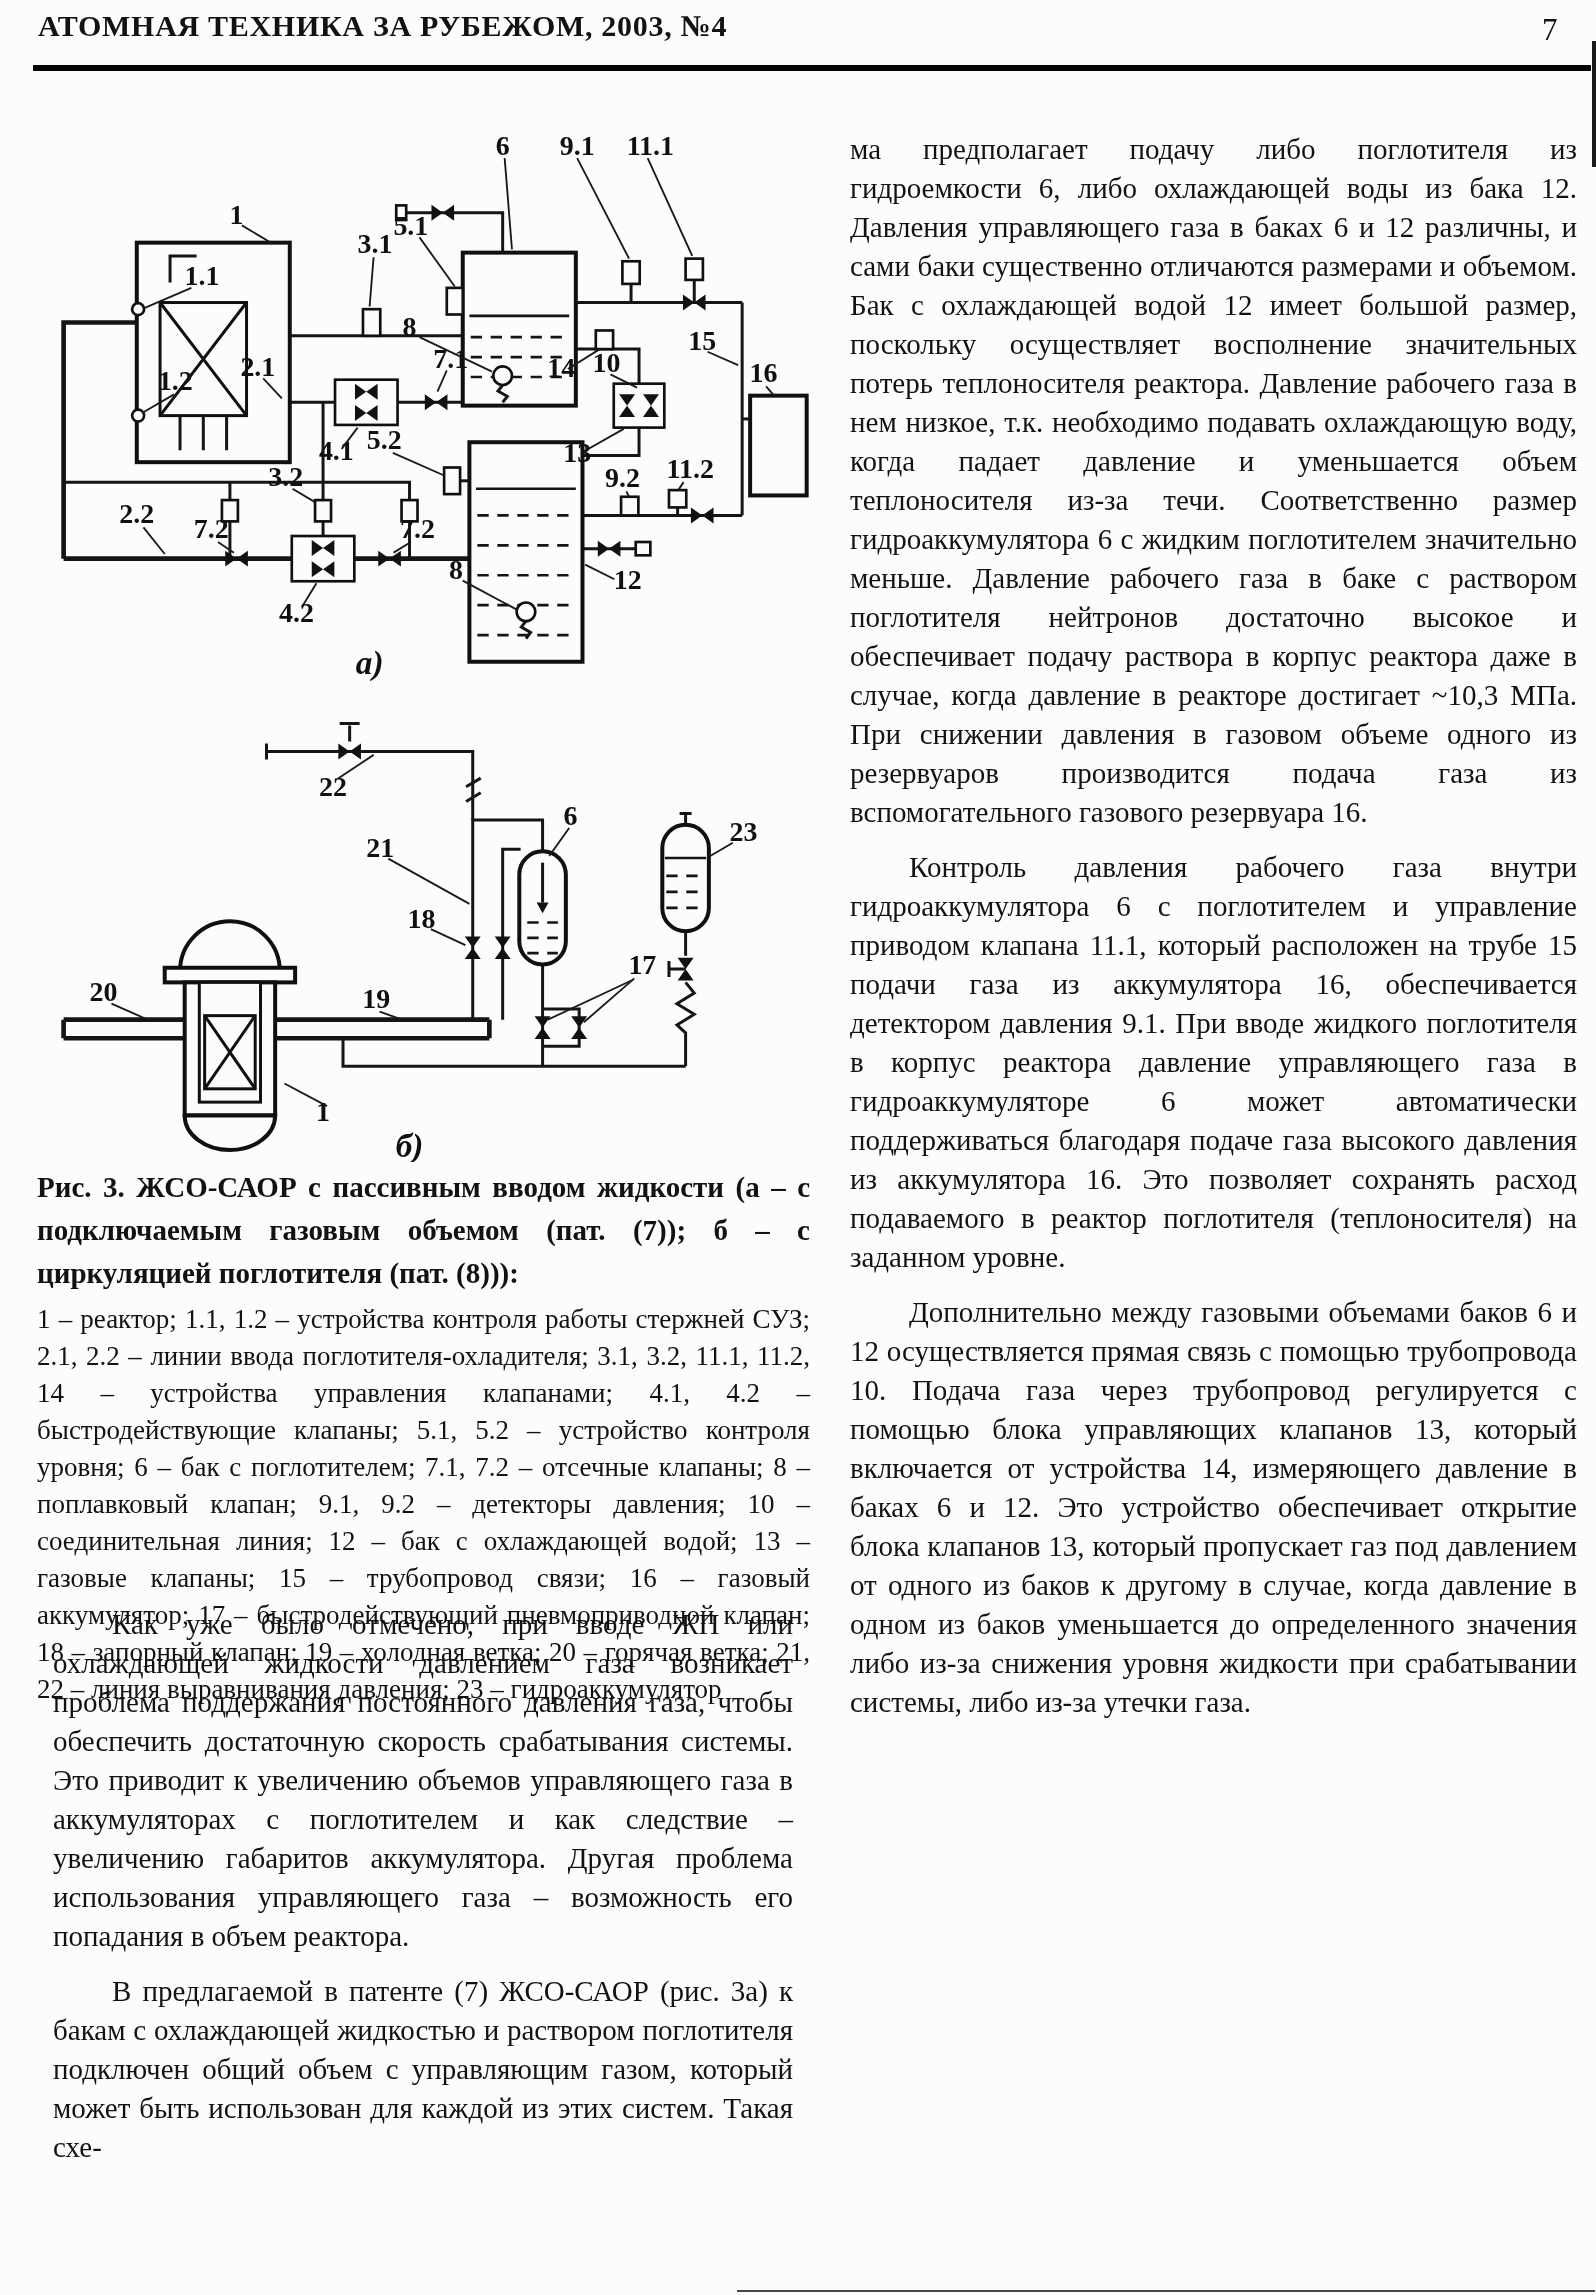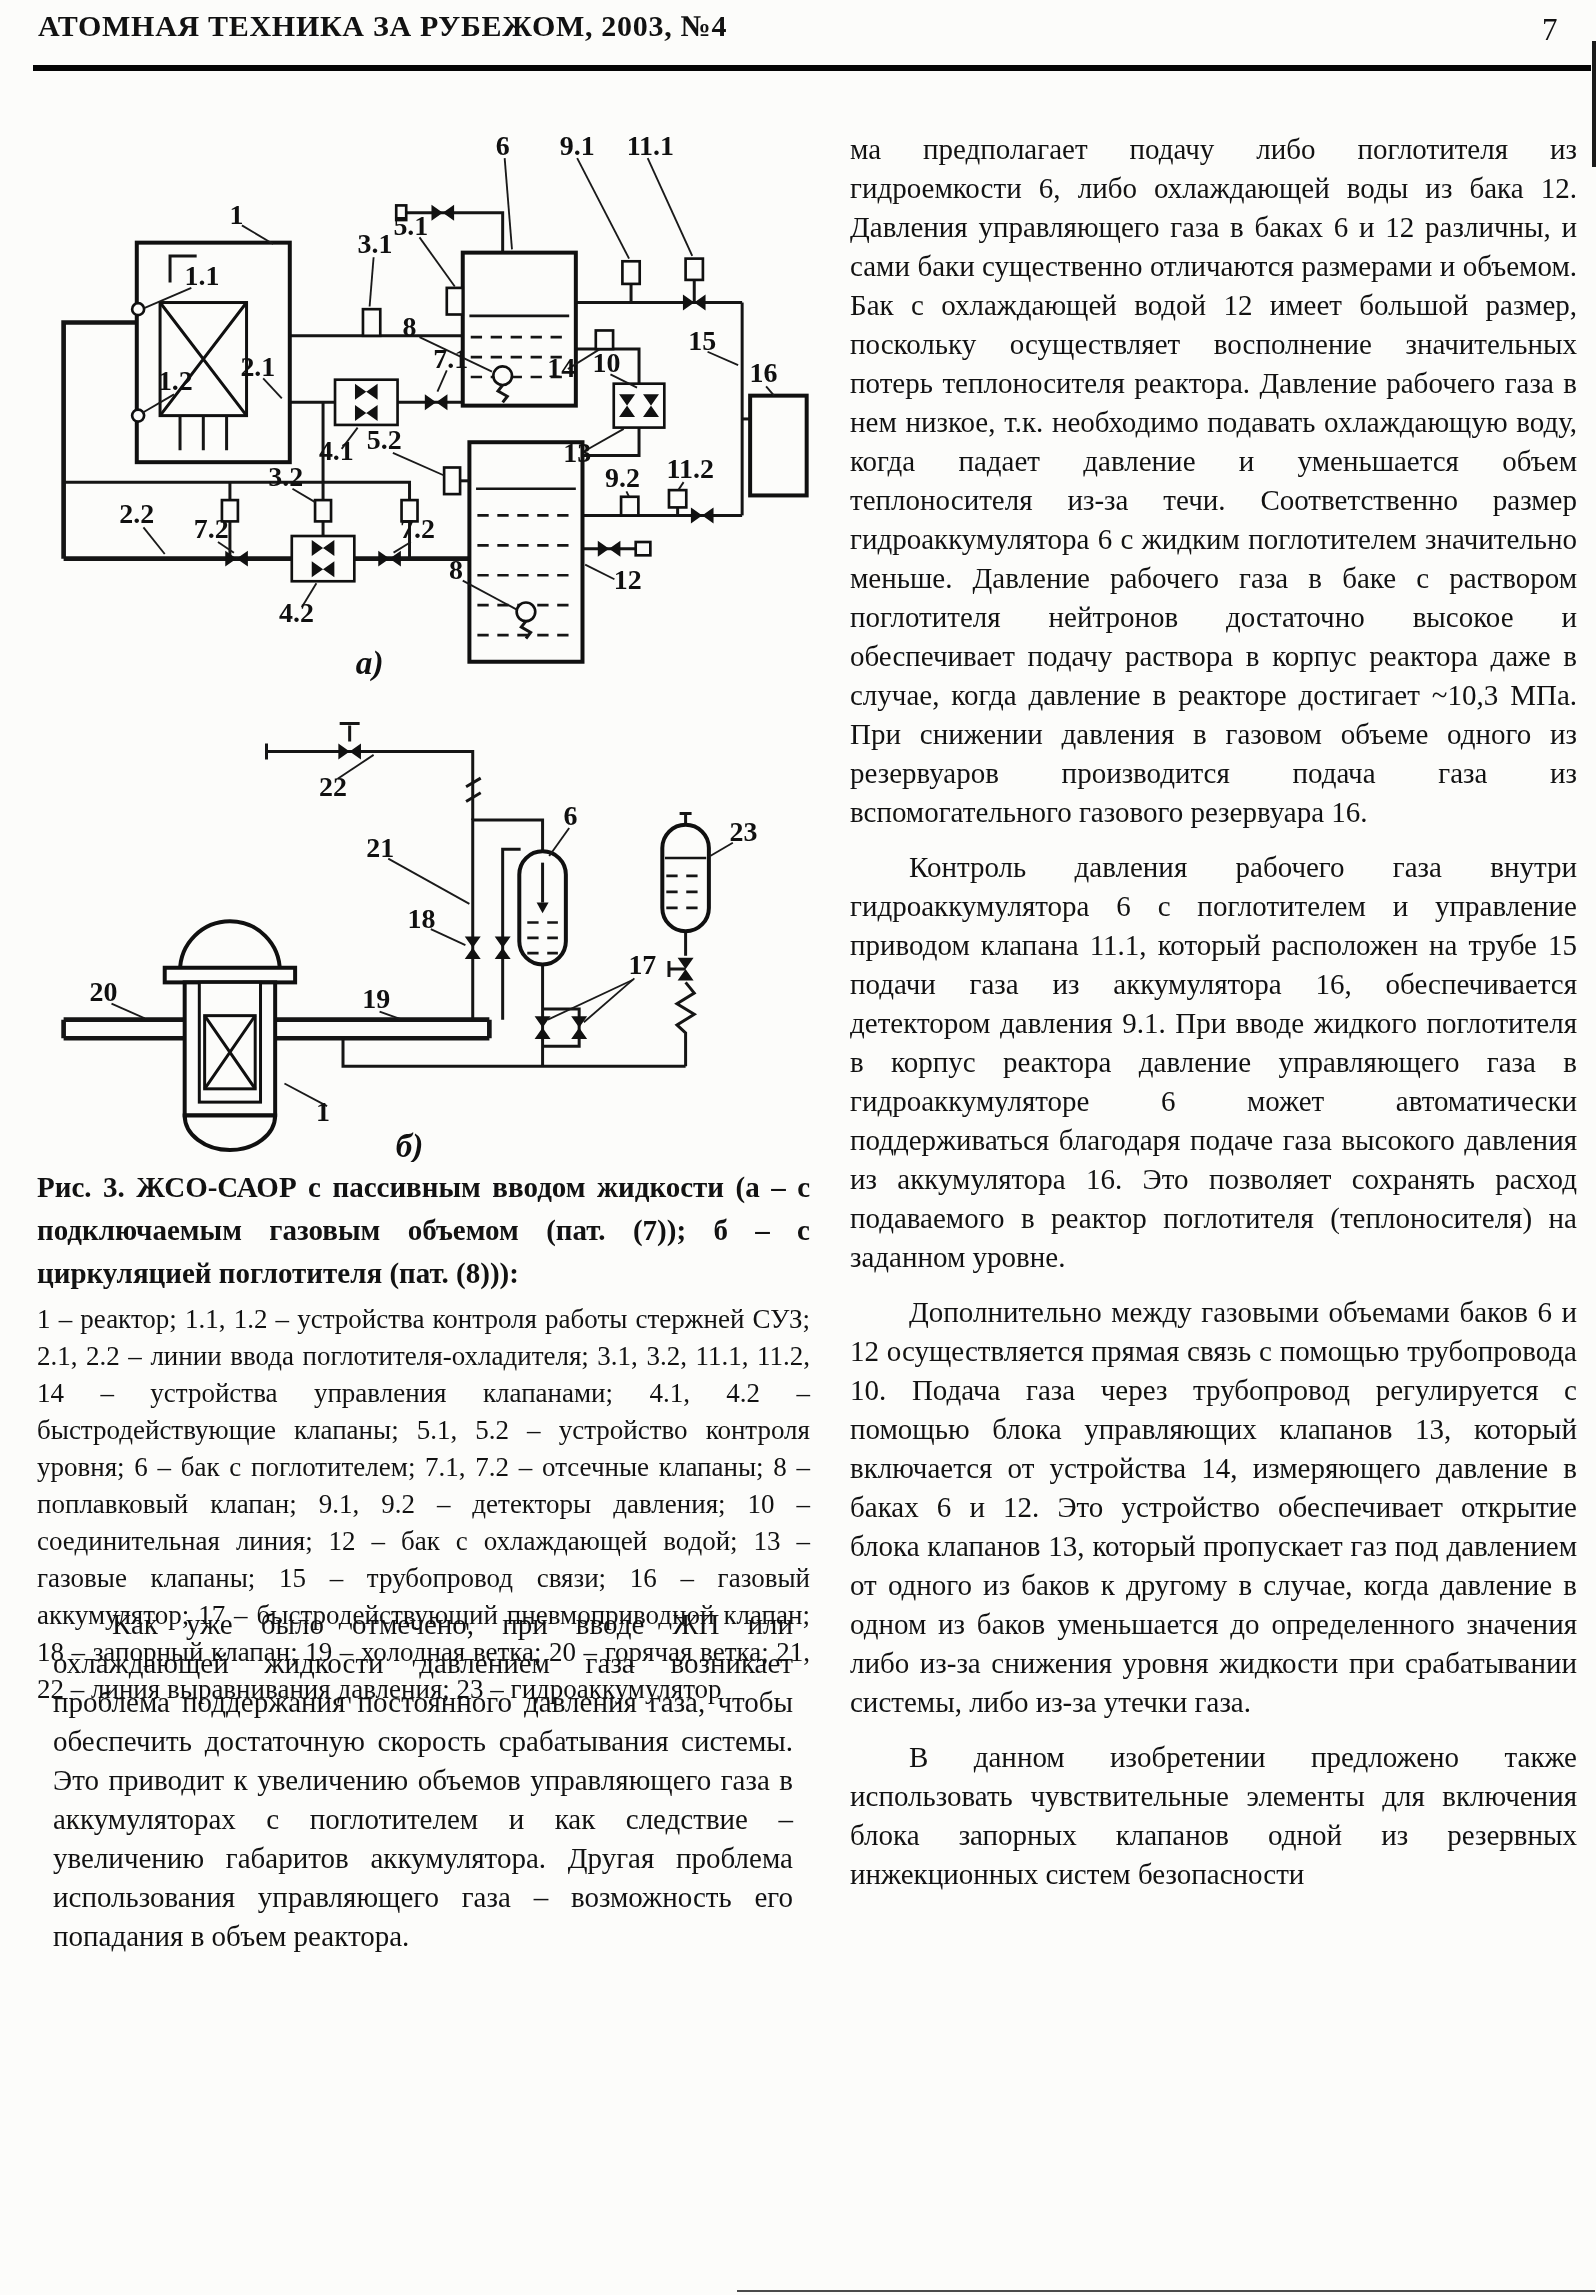--- a/index.html
+++ b/index.html
@@ -272,21 +272,21 @@
     <text x="430" y="1560">1</text>
     <text x="560" y="1614" class="subcap">б)</text>
   </g>
 </svg>
 
 <div class="fig-caption">Рис. 3. ЖСО-САОР с пассивным вводом жидкости (а – с подключаемым газовым объемом (пат. (7)); б – с циркуляцией поглотителя (пат. (8))):</div>
 <div class="fig-legend">1 – реактор; 1.1, 1.2 – устройства контроля работы стержней СУЗ; 2.1, 2.2 – линии ввода поглотителя-охладителя; 3.1, 3.2, 11.1, 11.2, 14 – устройства управления клапанами; 4.1, 4.2 – быстродействующие клапаны; 5.1, 5.2 – устройство контроля уровня; 6 – бак с поглотителем; 7.1, 7.2 – отсечные клапаны; 8 – поплавковый клапан; 9.1, 9.2 – детекторы давления; 10 – соединительная линия; 12 – бак с охлаждающей водой; 13 – газовые клапаны; 15 – трубопровод связи; 16 – газовый аккумулятор; 17 – быстродействующий пневмоприводной клапан; 18 – запорный клапан; 19 – холодная ветка; 20 – горячая ветка; 21, 22 – линия выравнивания давления; 23 – гидроаккумулятор</div>
 
 <div class="col-left">
   <p>Как уже было отмечено, при вводе ЖП или охлаждающей жидкости давлением газа возникает проблема поддержания постоянного давления газа, чтобы обеспечить достаточную скорость срабатывания системы. Это приводит к увеличению объемов управляющего газа в аккумуляторах с поглотителем и как следствие – увеличению габаритов аккумулятора. Другая проблема использования управляющего газа – возможность его попадания в объем реактора.</p>
+  <p>В предлагаемой в патенте (7) ЖСО-САОР (рис. 3а) к бакам с охлаждающей жидкостью и раствором поглотителя подключен общий объем с управляющим газом, который может быть использован для каждой из этих систем. Такая схе-</p>
 </div>
 
 <div class="col-right">
   <p class="cont">ма предполагает подачу либо поглотителя из гидроемкости 6, либо охлаждающей воды из бака 12. Давления управляющего газа в баках 6 и 12 различны, и сами баки существенно отличаются размерами и объемом. Бак с охлаждающей водой 12 имеет большой размер, поскольку осуществляет восполнение значительных потерь теплоносителя реактора. Давление рабочего газа в нем низкое, т.к. необходимо подавать охлаждающую воду, когда падает давление и уменьшается объем теплоносителя из-за течи. Соответственно размер гидроаккумулятора 6 с жидким поглотителем значительно меньше. Давление рабочего газа в баке с раствором поглотителя нейтронов достаточно высокое и обеспечивает подачу раствора в корпус реактора даже в случае, когда давление в реакторе достигает ~10,3 МПа. При снижении давления в газовом объеме одного из резервуаров производится подача газа из вспомогательного газового резервуара 16.</p>
   <p>Контроль давления рабочего газа внутри гидроаккумулятора 6 с поглотителем и управление приводом клапана 11.1, который расположен на трубе 15 подачи газа из аккумулятора 16, обеспечивается детектором давления 9.1. При вводе жидкого поглотителя в корпус реактора давление управляющего газа в гидроаккумуляторе 6 может автоматически поддерживаться благодаря подаче газа высокого давления из аккумулятора 16. Это позволяет сохранять расход подаваемого в реактор поглотителя (теплоносителя) на заданном уровне.</p>
   <p>Дополнительно между газовыми объемами баков 6 и 12 осуществляется прямая связь с помощью трубопровода 10. Подача газа через трубопровод регулируется с помощью блока управляющих клапанов 13, который включается от устройства 14, измеряющего давление в баках 6 и 12. Это устройство обеспечивает открытие блока клапанов 13, который пропускает газ под давлением от одного из баков к другому в случае, когда давление в одном из баков уменьшается до определенного значения либо из-за снижения уровня жидкости при срабатывании системы, либо из-за утечки газа.</p>
-  <p>В данном изобретении предложено также использовать чувствительные элементы для включения блока запорных клапанов одной из резервных инжекционных систем безопасности</p>
 </div>
 
 
 </body></html>

